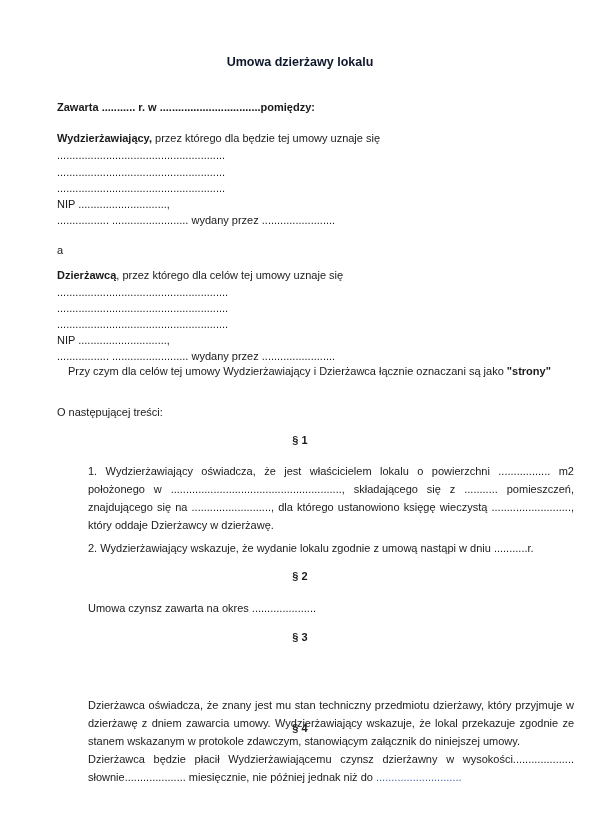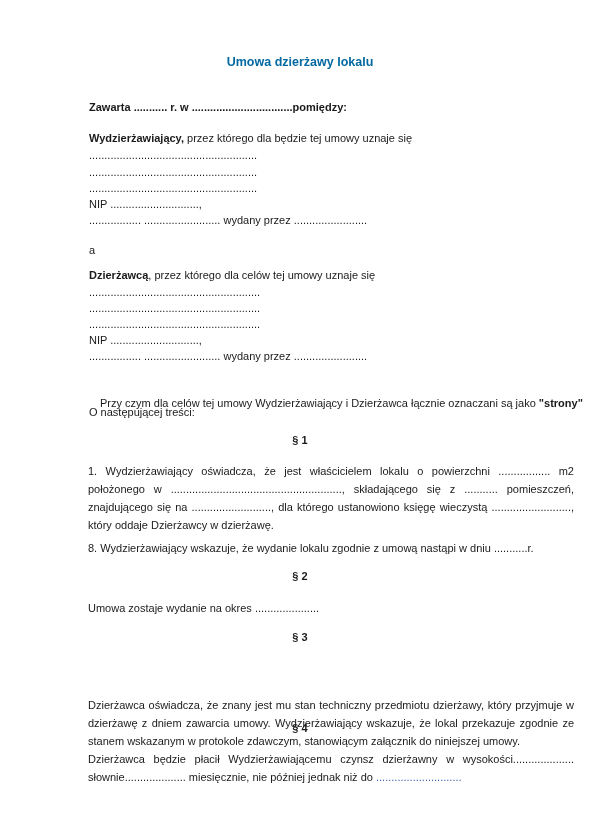--- a/index.html
+++ b/index.html
@@ -23,28 +23,27 @@
       width: 486px;
     }
     .title {
       position: absolute;
       top: 55px;
       left: 0;
       width: 486px;
       text-align: center;
       font-weight: bold;
       font-size: 12.5px;
-      color: #0369a1;
+      color: #0f172a;
     }
     .line {
       position: absolute;
       left: 0;
       white-space: nowrap;
       line-height: 15px;
-      margin-left: 32px;
     }
     .bold { font-weight: bold; }
     .para {
       position: absolute;
       left: 0;
       width: 486px;
       line-height: 18px;
       text-align: justify;
       text-align-last: left;
       margin-left: 31px;
@@ -80,32 +79,32 @@
 
   <div class="line" style="top:268px;">
     <span class="bold">Dzierżawcą</span><span>, przez którego dla celów tej umowy uznaje się</span>
   </div>
   <div class="line" style="top:285px;">........................................................</div>
   <div class="line" style="top:301px;">........................................................</div>
   <div class="line" style="top:317px;">........................................................</div>
   <div class="line" style="top:333px;">NIP .............................,</div>
   <div class="line" style="top:349px;">................. ......................... wydany przez ........................</div>
 
-  <div class="line" style="top:396px;padding-left:11px;">
+  <div class="line" style="top:364px;padding-left:11px;">
     <span>Przy czym dla celów tej umowy Wydzierżawiający i Dzierżawca łącznie oznaczani są jako </span><span class="bold">"strony"</span>
   </div>
 
   <div class="line" style="top:405px;">O następującej treści:</div>
 
   <div class="center" style="top:434px;">§ 1</div>
   <div class="para" style="top:462px;">1. Wydzierżawiający oświadcza, że jest właścicielem lokalu o powierzchni ................. m2 położonego w ........................................................, składającego się z ........... pomieszczeń, znajdującego się na .........................., dla którego ustanowiono księgę wieczystą .........................., który oddaje Dzierżawcy w dzierżawę.</div>
-  <div class="para" style="top:539px;">8. Wydzierżawiający wskazuje, że wydanie lokalu zgodnie z umową nastąpi w dniu ...........r.</div>
+  <div class="para" style="top:539px;">2. Wydzierżawiający wskazuje, że wydanie lokalu zgodnie z umową nastąpi w dniu ...........r.</div>
 
   <div class="center" style="top:570px;">§ 2</div>
-  <div class="para" style="top:599px;">Umowa zostaje wydanie na okres .....................</div>
+  <div class="para" style="top:599px;">Umowa czynsz zawarta na okres .....................</div>
 
   <div class="center" style="top:631px;">§ 3</div>
   <div class="para" style="top:696px;">Dzierżawca oświadcza, że znany jest mu stan techniczny przedmiotu dzierżawy, który przyjmuje w dzierżawę z dniem zawarcia umowy. Wydzierżawiający wskazuje, że lokal przekazuje zgodnie ze stanem wskazanym w protokole zdawczym, stanowiącym załącznik do niniejszej umowy.</div>
 
   <div class="center" style="top:722px;">§ 4</div>
   <div class="para" style="top:750px;">
     <span>Dzierżawca będzie płacił Wydzierżawiającemu czynsz dzierżawny w wysokości.................... słownie.................... miesięcznie, nie później jednak niż do </span><span class="blue">............................</span>
   </div>
 
 </div>

